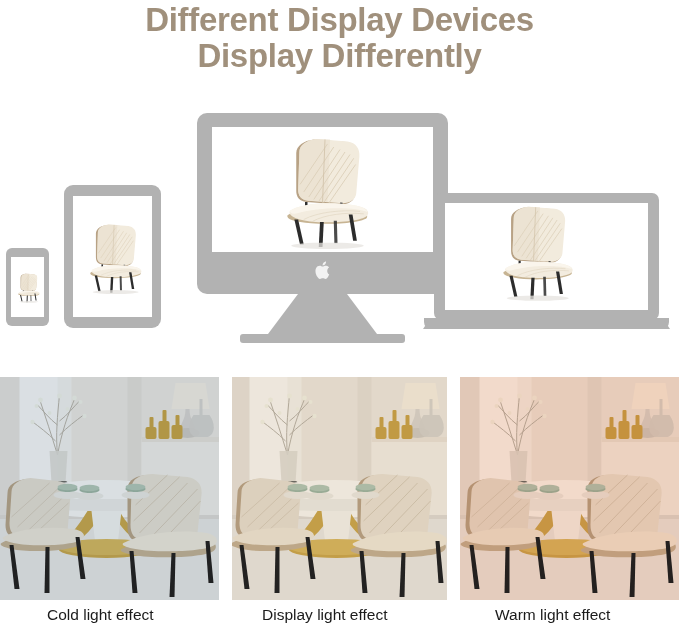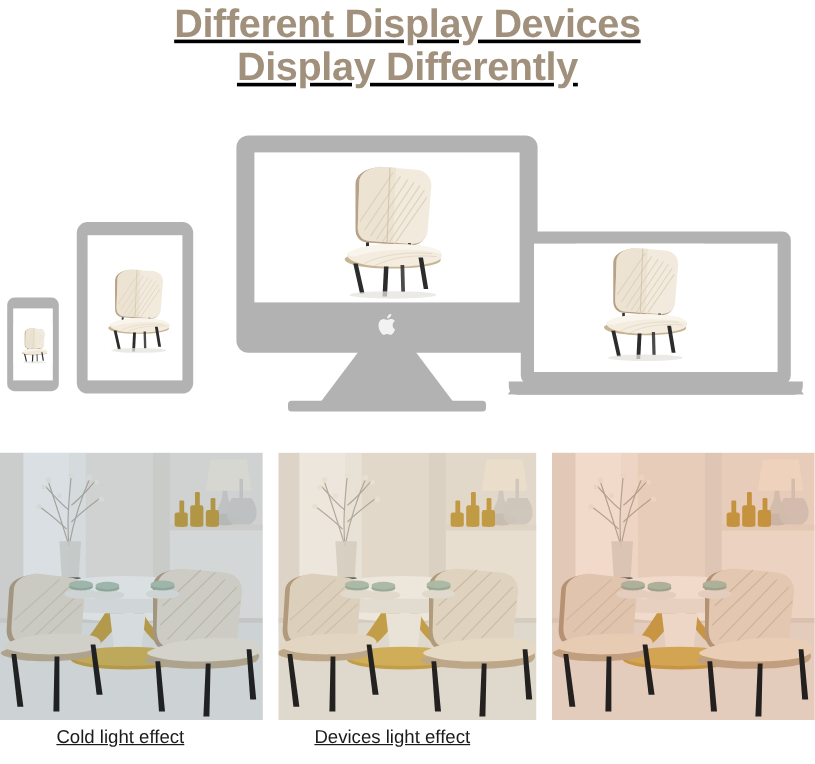--- a/index.html
+++ b/index.html
@@ -9,21 +9,20 @@
     font-family: "Liberation Sans", sans-serif;
     overflow: hidden;
   }
   .page { position: relative; width: 679px; height: 637px; background: #fff; }
 
   
   .heading {
     position: absolute; top: 0; left: 0; width: 679px;
     text-align: center;
     padding-top: 2px;
-    text-decoration: underline;
   }
   .heading .line {
     font-size: 33px;
     font-weight: bold;
     letter-spacing: -0.3px;
     line-height: 36px;
     color: #a0907c;
     white-space: nowrap;
   }
 
@@ -65,21 +64,21 @@
   
   .scenes { position: absolute; left: 0; top: 377px; width: 679px; height: 223px; }
   .scene { position: absolute; top: 0; height: 223px; overflow: hidden; }
   .scene-1 { left: 0px;   width: 219px; }
   .scene-2 { left: 232px; width: 215px; }
   .scene-3 { left: 460px; width: 219px; }
   .scene .tint { position: absolute; inset: 0; pointer-events: none; mix-blend-mode: multiply; }
 
   
   .labels { position: absolute; left: 0; top: 606px; width: 679px; height: 31px; }
-  .label { position: absolute; top: 0; font-size: 15.5px; color: #1b1b1b; white-space: nowrap; text-decoration: underline; }
+  .label { position: absolute; top: 0; font-size: 15.5px; color: #1b1b1b; white-space: nowrap; }
   .label-1 { left: 47px; }
   .label-2 { left: 262px; }
   .label-3 { left: 495px; }
 </style>
 </head>
 <body>
 
 <div class="page">
 
   <div class="heading">
@@ -332,16 +331,17 @@
     <div class="scene scene-3">
       <svg width="100%" height="100%" viewBox="0 0 220 223" preserveAspectRatio="xMidYMid slice">
         <use href="#room"></use>
       </svg>
       <div class="tint" style="background:#fae3d6"></div>
     </div>
   </div>
 
   <div class="labels">
     <div class="label label-1">Cold light effect</div>
-    <div class="label label-2">Devices light effect</div>
+    <div class="label label-2">Display light effect</div>
+    <div class="label label-3">Warm light effect</div>
   </div>
 
 </div>
 
 </body></html>

